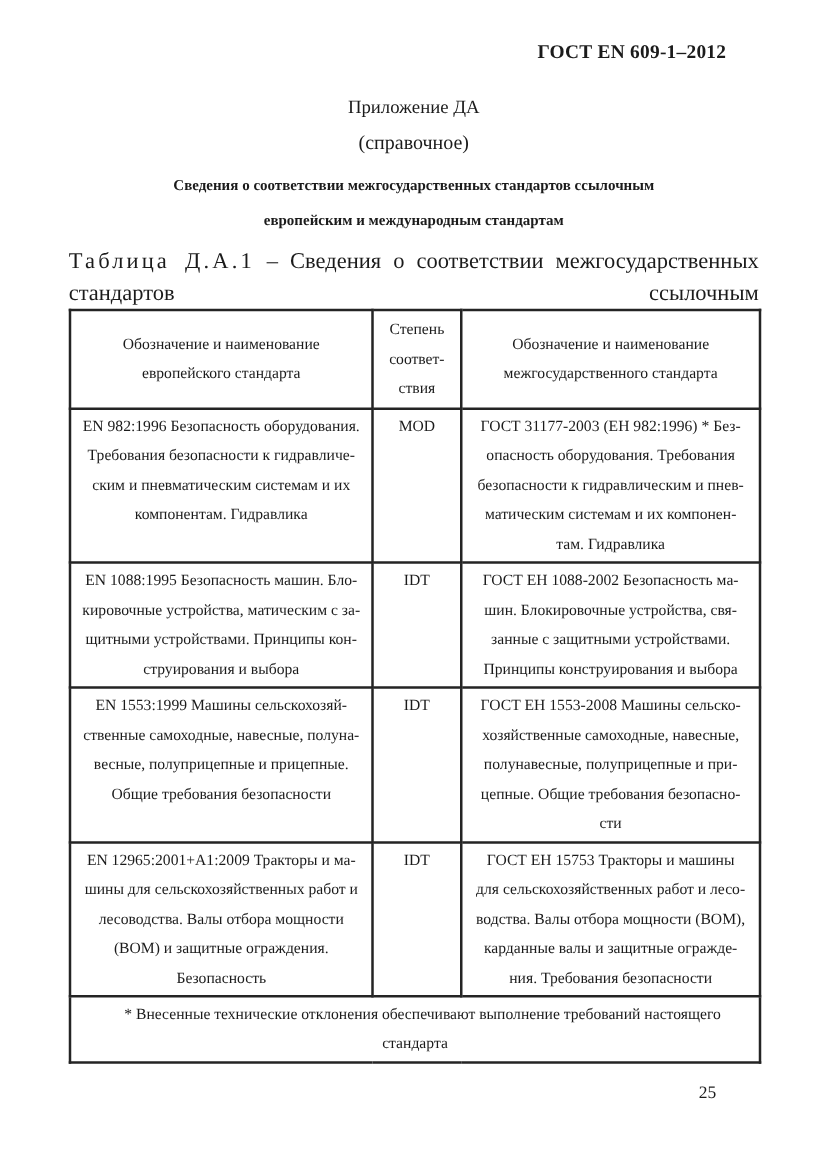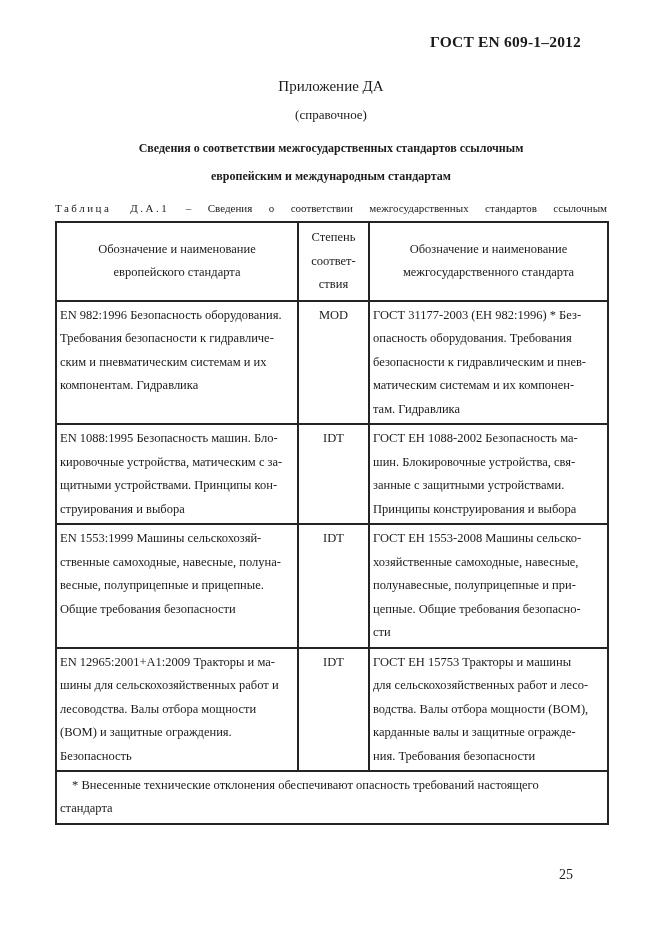--- a/index.html
+++ b/index.html
@@ -30,34 +30,34 @@
   .appendix-title {
     margin-top: 77px;
     text-align: center;
     font-weight: 400;
     font-size: 15px;
     line-height: 18px;
   }
   .appendix-subtitle {
     margin-top: 12px;
     text-align: center;
-    font-size: 13px;
+    font-size: 16px;
     line-height: 16px;
   }
   .appendix-heading {
     margin-top: 11px;
     text-align: center;
     font-weight: 700;
     font-size: 12px;
     line-height: 28px;
     white-space: pre-line;
   }
   .table-caption {
     margin-top: 5px;
-    font-size: 11px;
+    font-size: 18px;
     line-height: 26px;
   }
   .caption-line1 {
     text-align: justify;
     text-align-last: justify;
   }
   .caption-label { letter-spacing: 2.5px; }
   .caption-line2 { text-align: left; }
   table.std {
     border-collapse: collapse;
@@ -74,21 +74,21 @@
     white-space: pre-line;
     font-weight: 400;
   }
   table.std th {
     text-align: center;
     vertical-align: middle;
     padding: 3px 2px;
   }
   table.std td {
     vertical-align: top;
-    text-align: left;
+    text-align: center;
     padding: 2px 3px;
   }
   table.std td.cell-degree {
     text-align: center;
     border-radius: 30px;
   }
   table.std td.footnote {
     text-indent: 12px;
     line-height: 23px;
     padding: 2px 3px 3px;
@@ -181,21 +181,21 @@
 (ВОМ) и защитные ограждения.
 Безопасность</td>
           <td class="cell-degree">IDT</td>
           <td>ГОСТ ЕН 15753 Тракторы и машины
 для сельскохозяйственных работ и лесо-
 водства. Валы отбора мощности (ВОМ),
 карданные валы и защитные огражде-
 ния. Требования безопасности</td>
         </tr>
         <tr>
-          <td class="footnote" colspan="3">* Внесенные технические отклонения обеспечивают опасность требований настоящего
+          <td class="footnote" colspan="3">* Внесенные технические отклонения обеспечивают выполнение требований настоящего
 стандарта</td>
         </tr>
       </tbody>
     </table>
 
   </div>
 
   <div class="page-number">25</div>
 
 </div>

